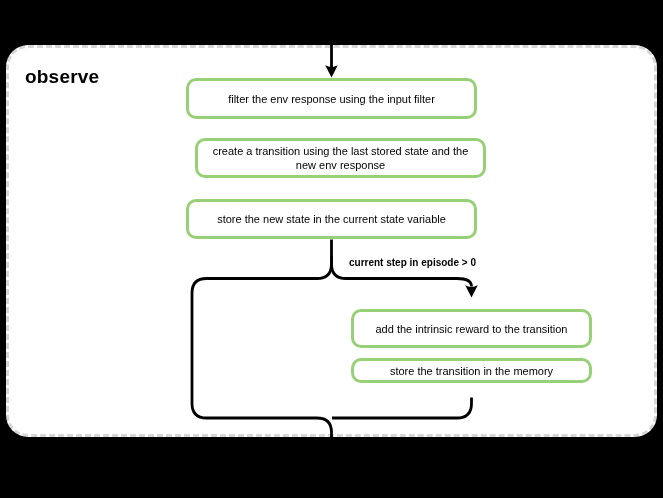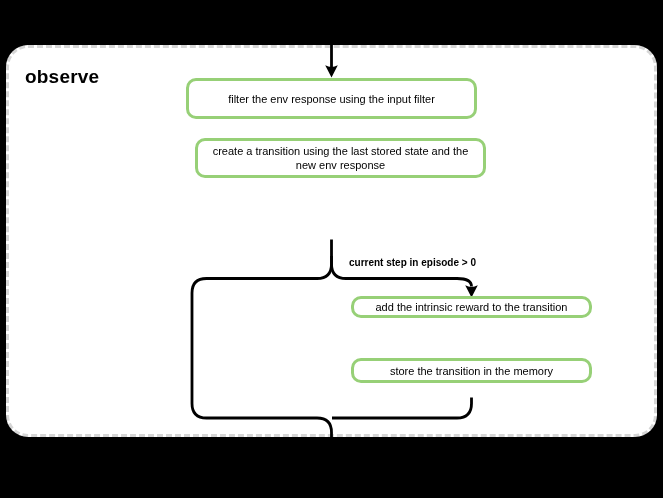--- a/index.html
+++ b/index.html
@@ -66,21 +66,21 @@
     justify-content: center;
     text-align: center;
     font-size: 11px;
     line-height: 14px;
     color: #000;
     padding: 0 4px;
   }
   .node-1 { left: 186px; top: 78px;  width: 291px; height: 41px; }
   .node-2 { left: 186px; top: 138px; width: 291px; height: 40px; margin-left: 9px; }
   .node-3 { left: 186px; top: 199px; width: 291px; height: 40px; }
-  .node-4 { left: 351px; top: 296px; width: 241px; height: 22px; }
+  .node-4 { left: 351px; top: 309px; width: 241px; height: 39px; }
   .node-5 { left: 351px; top: 358px; width: 241px; height: 25px; }
   .cond-label {
     position: absolute;
     left: 349px;
     top: 257px;
     font-size: 10px;
     font-weight: bold;
     color: #000;
     white-space: nowrap;
   }
@@ -108,20 +108,23 @@
   <div class="panel-title">observe</div>
 
   <div class="node node-1">
     <span>filter the env response using the input filter</span>
   </div>
 
   <div class="node node-2">
     <span>create a transition using the last stored state and the new env response</span>
   </div>
 
+  <div class="node node-3">
+    <span>store the new state in the current state variable</span>
+  </div>
 
   <div class="cond-label">current step in episode &gt; 0</div>
 
   <div class="node node-4">
     <span>add the intrinsic reward to the transition</span>
   </div>
 
   <div class="node node-5">
     <span>store the transition in the memory</span>
   </div>

